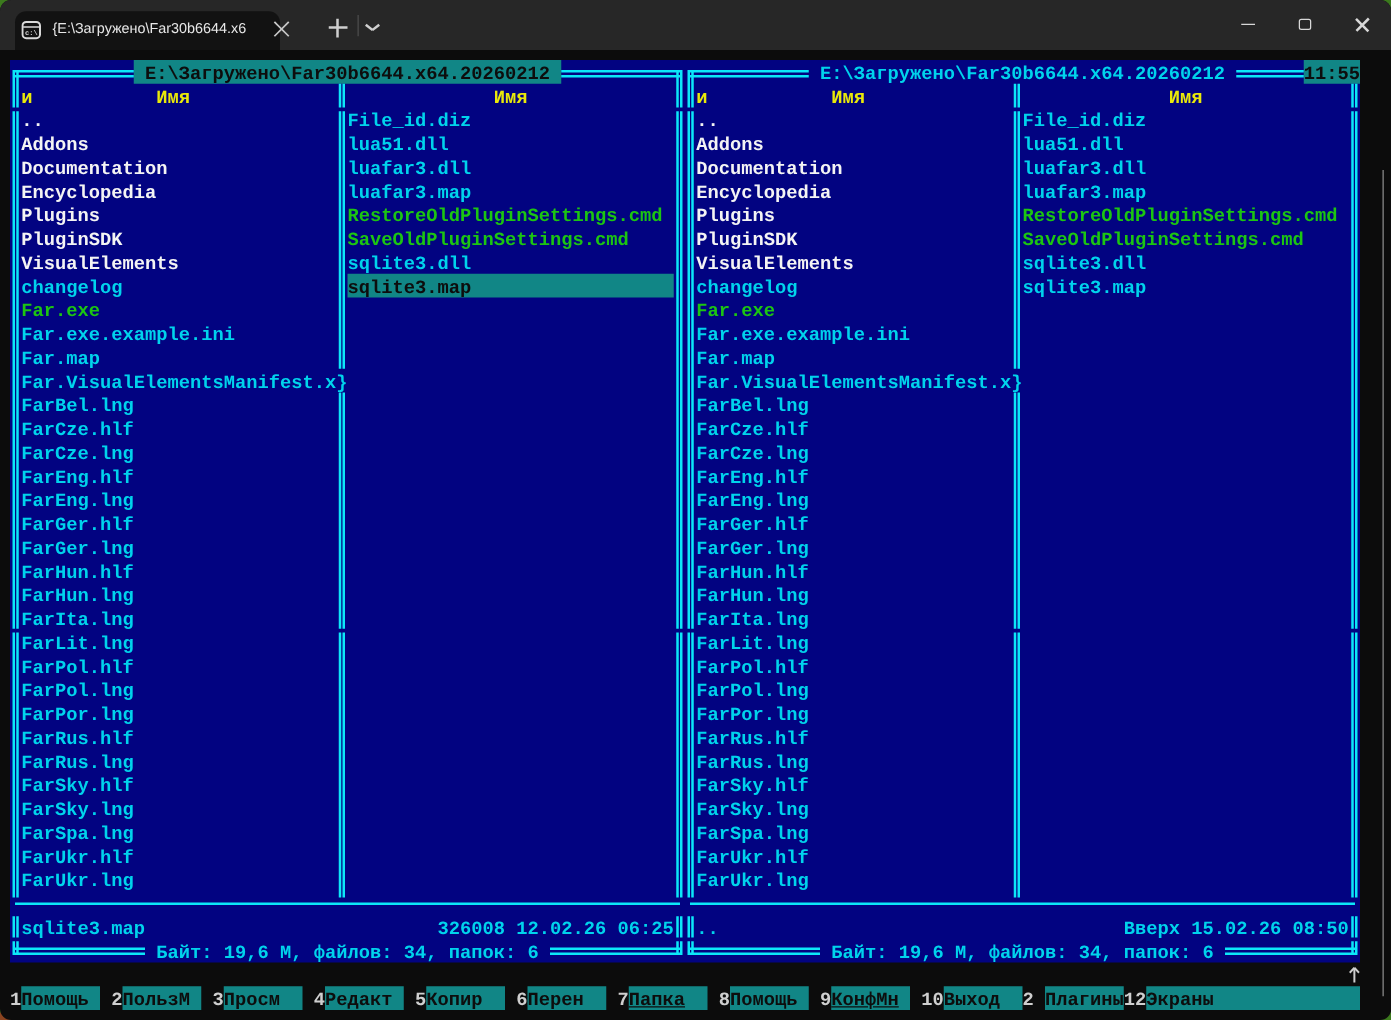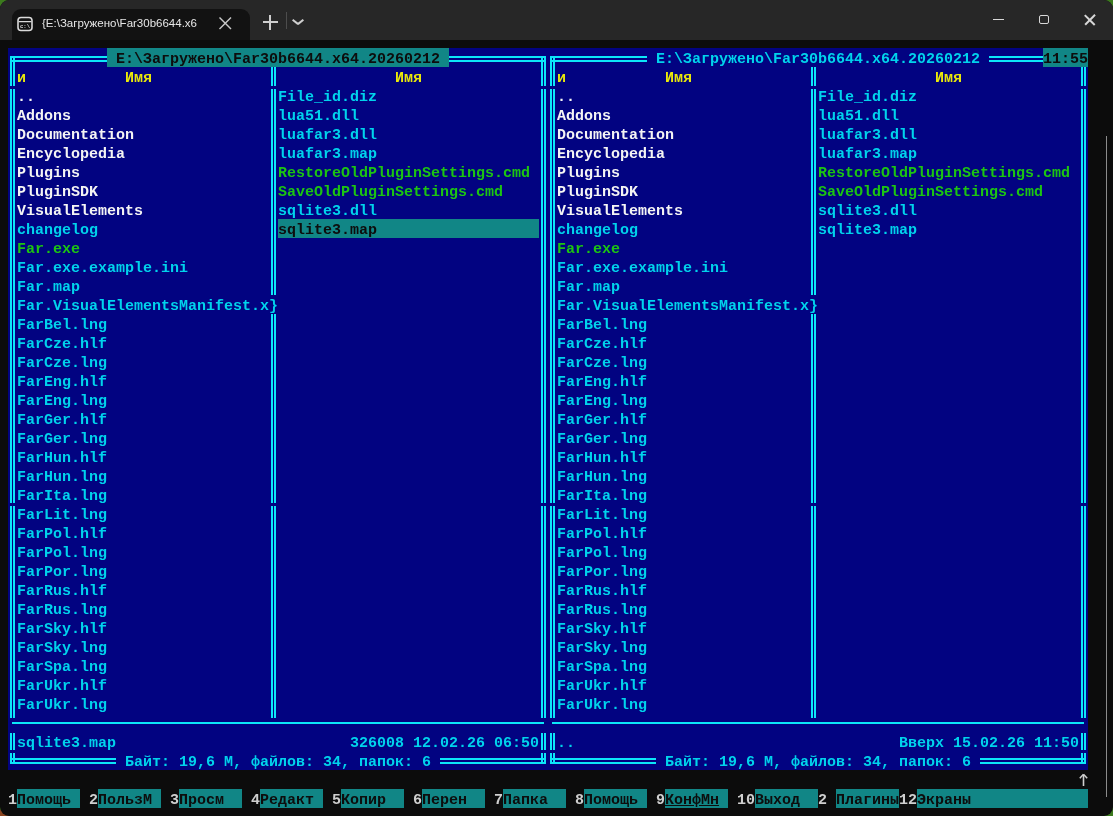--- a/index.html
+++ b/index.html
@@ -1,19 +1,19 @@
 <!DOCTYPE html>
 <html><head><meta charset="utf-8"><style>
 html,body{margin:0;padding:0}
 body{width:1113px;height:816px;position:relative;overflow:hidden;background:#3c7a1e;font-family:"Liberation Sans",sans-serif}
 #blg{position:absolute;left:0;top:802px;width:9px;height:8px;background:#4e8c22}
 #blc{position:absolute;left:0;top:810px;width:9px;height:6px;background:#8a4420}
 #win{position:absolute;left:0;top:0;width:1113px;height:816px;background:#0c0c0c;border-radius:9px;overflow:hidden}
 #tbar{position:absolute;left:0;top:0;width:1113px;height:40px;background:#272727}
-#tab{position:absolute;left:12px;top:9px;width:238px;height:31px;background:#121212;border-radius:9px 9px 0 0}
+#tab{position:absolute;left:12px;top:9px;width:212px;height:31px;background:#121212;border-radius:9px 9px 0 0}
 .t{position:absolute;font-family:"Liberation Mono",monospace;font-size:15px;line-height:19px;white-space:pre;font-weight:bold}
 .cs{position:absolute;background:#d4d4d4}
 </style></head><body>
 <div id="blg"></div>
 <div id="blc"></div>
 <div id="win">
 <div id="tbar">
  <div id="tab">
   <svg style="position:absolute;left:5px;top:7px" width="16" height="16" viewBox="0 0 16 16">
    <rect x="1" y="1.5" width="14" height="13" rx="3" fill="none" stroke="#dadada" stroke-width="1.6"></rect>
@@ -199,23 +199,23 @@
 <div class="t" style="left:818px;top:87.5px;color:#00d3ec;">File_id.diz</div>
 <div class="t" style="left:818px;top:106.5px;color:#00d3ec;">lua51.dll</div>
 <div class="t" style="left:818px;top:125.5px;color:#00d3ec;">luafar3.dll</div>
 <div class="t" style="left:818px;top:144.5px;color:#00d3ec;">luafar3.map</div>
 <div class="t" style="left:818px;top:163.5px;color:#1cc512;">RestoreOldPluginSettings.cmd</div>
 <div class="t" style="left:818px;top:182.5px;color:#1cc512;">SaveOldPluginSettings.cmd</div>
 <div class="t" style="left:818px;top:201.5px;color:#00d3ec;">sqlite3.dll</div>
 <div class="t" style="left:278px;top:220.5px;color:#0d0d0d;">sqlite3.map</div>
 <div class="t" style="left:818px;top:220.5px;color:#00d3ec;">sqlite3.map</div>
 <div class="t" style="left:17px;top:733.5px;color:#00d3ec;">sqlite3.map</div>
-<div class="t" style="left:350px;top:733.5px;color:#00d3ec;">326008 12.02.26 06:50</div>
+<div class="t" style="left:350px;top:733.5px;color:#00d3ec;">326008 12.02.26 06:25</div>
 <div class="t" style="left:557px;top:733.5px;color:#00d3ec;">..</div>
-<div class="t" style="left:899px;top:733.5px;color:#00d3ec;">Вверх 15.02.26 11:50</div>
+<div class="t" style="left:899px;top:733.5px;color:#00d3ec;">Вверх 15.02.26 08:50</div>
 <div class="t" style="left:125px;top:752.5px;color:#00d3ec;">Байт: 19,6 М, файлов: 34, папок: 6</div>
 <div class="t" style="left:665px;top:752.5px;color:#00d3ec;">Байт: 19,6 М, файлов: 34, папок: 6</div>
 <svg style="position:absolute;left:1079px;top:773px" width="9" height="14" viewBox="0 0 9 14">
       <line x1="4.5" y1="13" x2="4.5" y2="2" stroke="#cfcfcf" stroke-width="1.6"></line>
       <line x1="4.5" y1="1.2" x2="0.8" y2="5.2" stroke="#cfcfcf" stroke-width="1.5"></line>
       <line x1="4.5" y1="1.2" x2="8.2" y2="5.2" stroke="#cfcfcf" stroke-width="1.5"></line>
     </svg>
 <div class="t" style="left:8px;top:790.5px;color:#cfcfcf;">1</div>
 <div style="position:absolute;left:17px;top:789px;width:63px;height:19px;background:#118686;"></div>
 <div class="t" style="left:17px;top:790.5px;color:#0d0d0d;">Помощь</div>
@@ -229,21 +229,21 @@
 <div style="position:absolute;left:260px;top:789px;width:63px;height:19px;background:#118686;"></div>
 <div class="t" style="left:260px;top:790.5px;color:#0d0d0d;">Редакт</div>
 <div class="t" style="left:332px;top:790.5px;color:#cfcfcf;">5</div>
 <div style="position:absolute;left:341px;top:789px;width:63px;height:19px;background:#118686;"></div>
 <div class="t" style="left:341px;top:790.5px;color:#0d0d0d;">Копир</div>
 <div class="t" style="left:413px;top:790.5px;color:#cfcfcf;">6</div>
 <div style="position:absolute;left:422px;top:789px;width:63px;height:19px;background:#118686;"></div>
 <div class="t" style="left:422px;top:790.5px;color:#0d0d0d;">Перен</div>
 <div class="t" style="left:494px;top:790.5px;color:#cfcfcf;">7</div>
 <div style="position:absolute;left:503px;top:789px;width:63px;height:19px;background:#118686;"></div>
-<div class="t" style="left:503px;top:790.5px;color:#0d0d0d;">Папка</div>
+<div class="t" style="left:503px;top:790.5px;color:#0d0d0d;text-decoration:underline;">Папка</div>
 <div class="t" style="left:575px;top:790.5px;color:#cfcfcf;">8</div>
 <div style="position:absolute;left:584px;top:789px;width:63px;height:19px;background:#118686;"></div>
 <div class="t" style="left:584px;top:790.5px;color:#0d0d0d;">Помощь</div>
 <div class="t" style="left:656px;top:790.5px;color:#cfcfcf;">9</div>
 <div style="position:absolute;left:665px;top:789px;width:63px;height:19px;background:#118686;"></div>
 <div class="t" style="left:665px;top:790.5px;color:#0d0d0d;text-decoration:underline;">КонфМн</div>
 <div class="t" style="left:737px;top:790.5px;color:#cfcfcf;">10</div>
 <div style="position:absolute;left:755px;top:789px;width:63px;height:19px;background:#118686;"></div>
 <div class="t" style="left:755px;top:790.5px;color:#0d0d0d;">Выход</div>
 <div class="t" style="left:818px;top:790.5px;color:#cfcfcf;">2</div>

